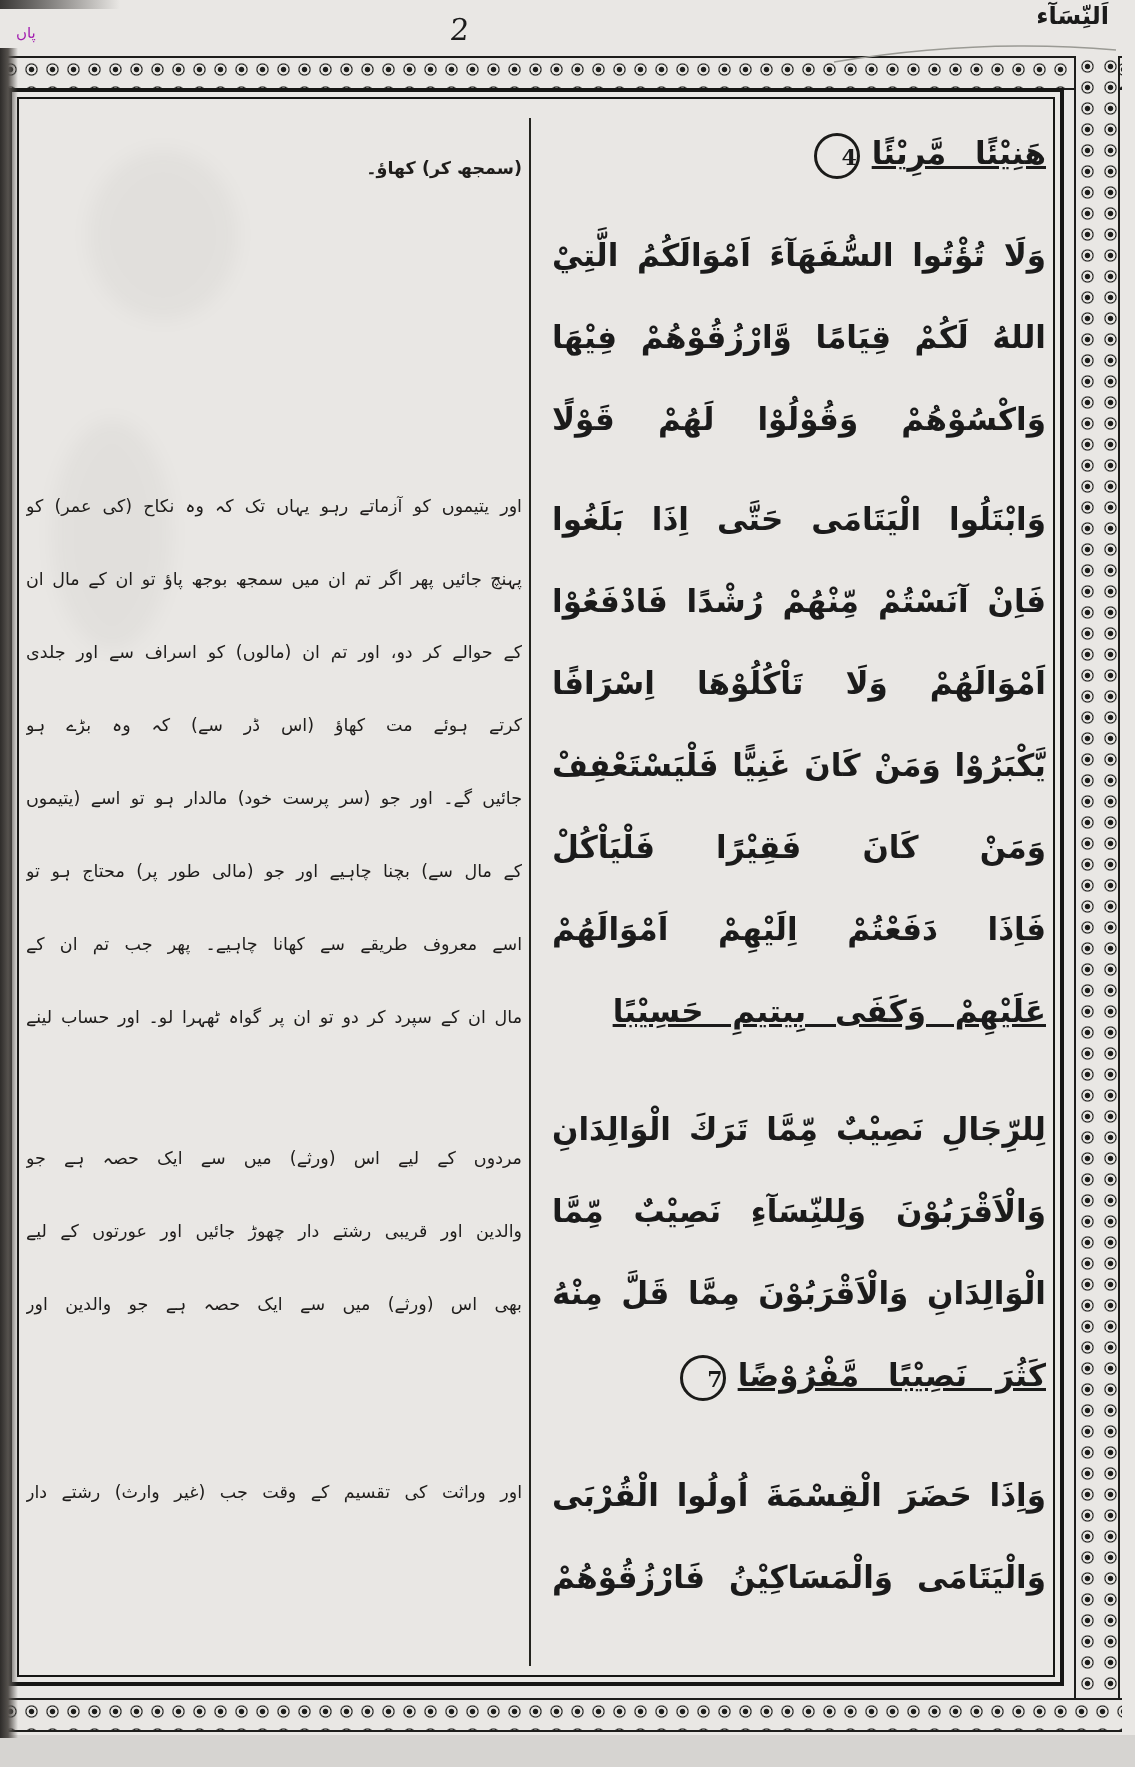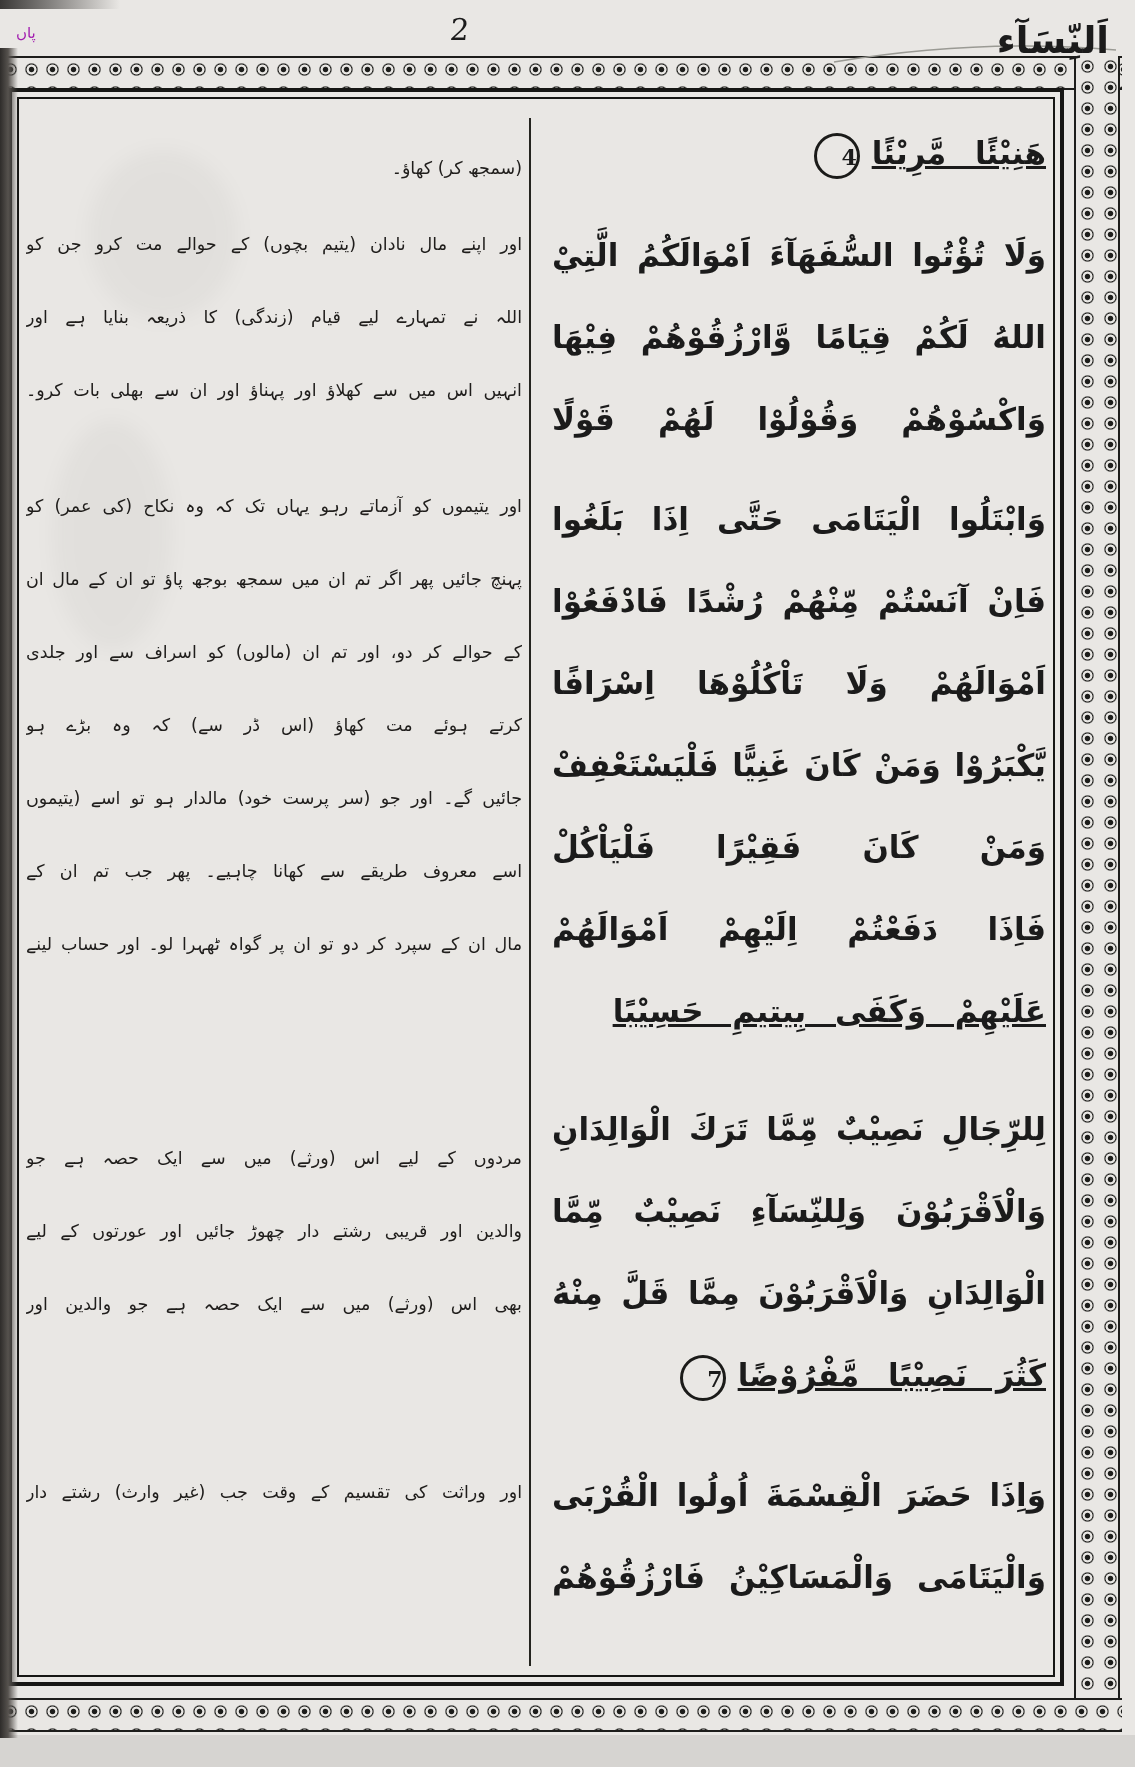--- a/index.html
+++ b/index.html
@@ -21,21 +21,21 @@
   .below-page{
     position:absolute;left:0;top:1735px;width:1135px;height:32px;
     background:#d6d4d1;z-index:1;
   }
   .ghost-blob{position:absolute;background:#6b6b66;opacity:.055;filter:blur(9px);border-radius:50%;}
   .blob-a{left:88px;top:150px;width:150px;height:170px;}
   .blob-b{left:52px;top:420px;width:120px;height:230px;}
   .scratch-svg{position:absolute;left:830px;top:36px;width:290px;height:32px;z-index:3;}
   
   .surah-title{
-    position:absolute;top:19px;right:26px;font-size:37px;font-weight:bold;
+    position:absolute;top:2px;right:26px;font-size:24px;font-weight:bold;
     letter-spacing:1px;z-index:4;
   }
   .page-number{
     position:absolute;top:12px;left:450px;font-size:30px;font-weight:normal;
     transform:skewX(-6deg);z-index:4;font-family:"DejaVu Serif",serif;
   }
   .juz-marker{
     position:absolute;top:24px;left:16px;font-size:15px;color:#a21caf;
     filter:blur(.4px);z-index:7;
   }
@@ -105,21 +105,21 @@
   .u-par{position:absolute;right:0;left:0;}
   .u-par-0{top:132px;}
   .u-par-1{top:208px;}
   .u-par-2{top:470px;}
   .u-par-3{top:1122px;}
   .u-par-4{top:1456px;}
   .u-line{
     height:73px;line-height:73px;font-size:17.5px;overflow:hidden;
     text-align:justify;text-align-last:justify;color:#1f1d1b;
   }
-  .u-line.short{text-align-last:right;}
+  .u-line.short{text-align-last:right;font-weight:bold;}
 </style>
 </head>
 <body>
 
 <div class="screen">
 
   <div class="below-page"></div>
   <div class="page-edge-left"></div>
   <div class="page-edge-topleft"></div>
   <div class="ghost-blob blob-a"></div>
@@ -168,31 +168,27 @@
       <div class="verse-group vg-4">
         <div class="q-line"><span class="q-text">وَاِذَا حَضَرَ الْقِسْمَةَ اُولُوا الْقُرْبَى</span></div>
         <div class="q-line"><span class="q-text">وَالْيَتَامَى وَالْمَسَاكِيْنُ فَارْزُقُوْهُمْ مِّنْهُ</span></div>
       </div>
     </div>
 
   <div class="urdu-column">
       <div class="u-par u-par-0">
         <div class="u-line short">(سمجھ کر) کھاؤ۔</div>
       </div>
-      <div class="u-par u-par-1">
-        <div class="u-line">اور اپنے مال نادان (یتیم بچوں) کے حوالے مت کرو جن کو</div>
-        <div class="u-line">اللہ نے تمہارے لیے قیام (زندگی) کا ذریعہ بنایا ہے اور</div>
-        <div class="u-line">انہیں اس میں سے کھلاؤ اور پہناؤ اور ان سے بھلی بات کرو۔</div>
-      </div>
       <div class="u-par u-par-2">
         <div class="u-line">اور یتیموں کو آزماتے رہو یہاں تک کہ وہ نکاح (کی عمر) کو</div>
         <div class="u-line">پہنچ جائیں پھر اگر تم ان میں سمجھ بوجھ پاؤ تو ان کے مال ان</div>
         <div class="u-line">کے حوالے کر دو، اور تم ان (مالوں) کو اسراف سے اور جلدی</div>
         <div class="u-line">کرتے ہوئے مت کھاؤ (اس ڈر سے) کہ وہ بڑے ہو</div>
         <div class="u-line">جائیں گے۔ اور جو (سر پرست خود) مالدار ہو تو اسے (یتیموں</div>
+        <div class="u-line">کے مال سے) بچنا چاہیے اور جو (مالی طور پر) محتاج ہو تو</div>
         <div class="u-line">اسے معروف طریقے سے کھانا چاہیے۔ پھر جب تم ان کے</div>
         <div class="u-line">مال ان کے سپرد کر دو تو ان پر گواہ ٹھہرا لو۔ اور حساب لینے</div>
       </div>
       <div class="u-par u-par-3">
         <div class="u-line">مردوں کے لیے اس (ورثے) میں سے ایک حصہ ہے جو</div>
         <div class="u-line">والدین اور قریبی رشتے دار چھوڑ جائیں اور عورتوں کے لیے</div>
         <div class="u-line">بھی اس (ورثے) میں سے ایک حصہ ہے جو والدین اور</div>
       </div>
       <div class="u-par u-par-4">
         <div class="u-line">اور وراثت کی تقسیم کے وقت جب (غیر وارث) رشتے دار</div>

